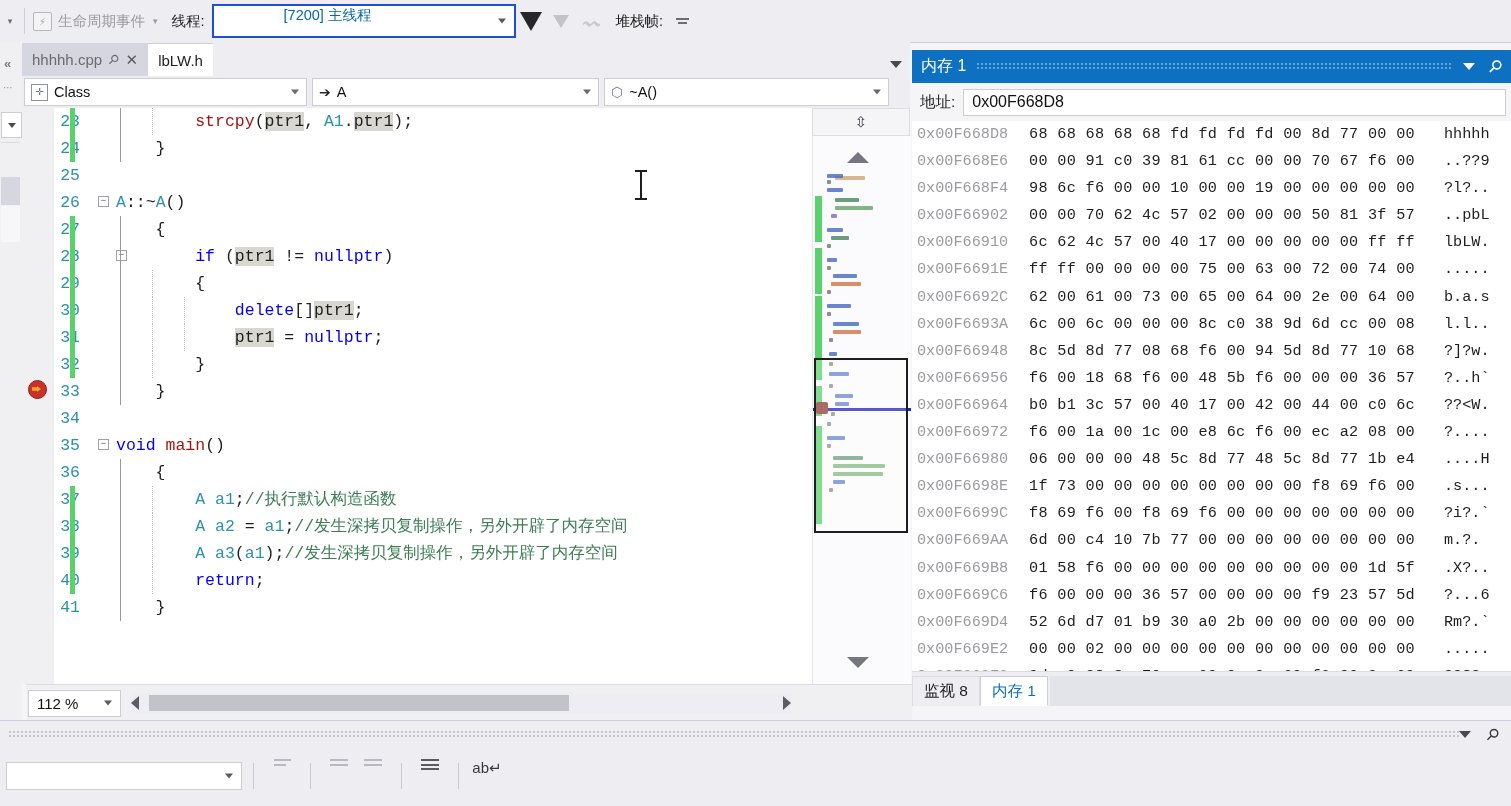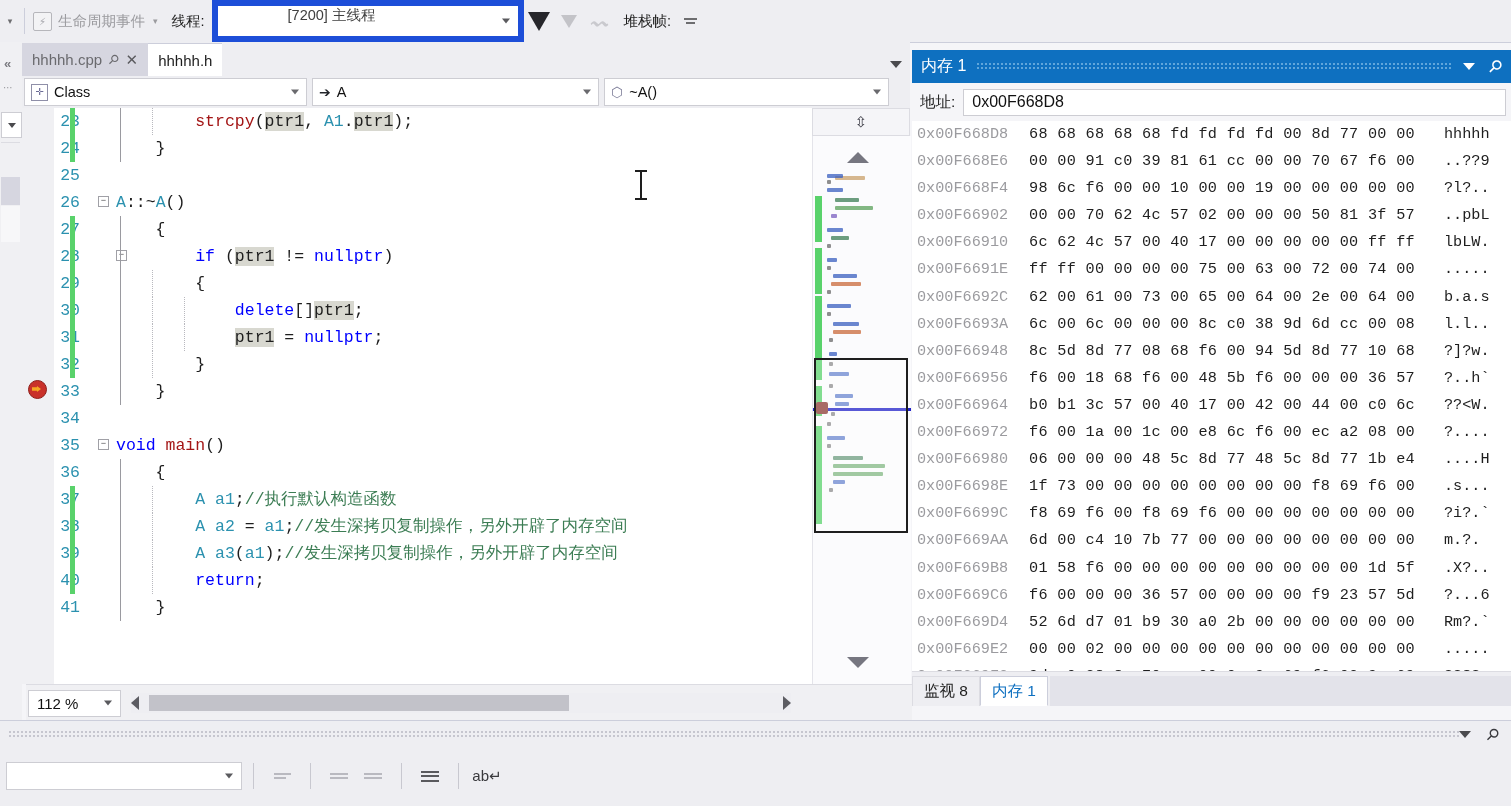--- a/index.html
+++ b/index.html
@@ -28,23 +28,23 @@
   }
   .lc-icon{
     width:17px;height:17px;border:1px solid #b6b6bb;border-radius:2px;
     display:flex;align-items:center;justify-content:center;
     color:#a9a9ae;font-size:10px;background:#f3f3f5;
   }
   .lc-label{font-size:14.5px;color:#9b9b9f;}
   .mini-caret{color:#9b9b9f;font-size:9px;margin-left:2px;}
   .tb-label{font-size:14.5px;color:#1e1e1e;margin:0 7px 0 10px;white-space:nowrap;}
   .combo{
-    height:30px;background:#fff;border:6px solid #1d4ed8;
+    height:30px;background:#fff;border:2px solid #1d4ed8;
     display:flex;align-items:center;position:relative;
-    font-size:14.5px;color:#404040;
+    font-size:14.5px;color:#0369a1;
   }
   .combo .txt{padding-left:8px;white-space:nowrap;overflow:hidden;}
   .combo .dd{
     position:absolute;right:8px;top:50%;transform:translateY(-50%);
     width:0;height:0;border-left:4px solid transparent;border-right:4px solid transparent;
     border-top:5px solid #5a5a5e;
   }
   #thread-combo{width:300px;}
   #frame-combo{width:360px;}
   .icon-btn{
@@ -305,21 +305,21 @@
     display:flex;align-items:center;
   }
   .bt-combo{
     width:236px;height:28px;margin-left:6px;background:#fff;border:1px solid #cdcdd3;
     position:relative;box-sizing:border-box;
   }
   .bt-combo .dd{position:absolute;right:8px;top:50%;transform:translateY(-50%);
     width:0;height:0;border-left:4px solid transparent;border-right:4px solid transparent;
     border-top:5px solid #5a5a5e;}
   .bt-sep{width:1px;height:26px;background:#c8c8d0;margin:0 11px;}
-  .bt-ic{width:34px;height:34px;display:flex;align-items:center;justify-content:center;}
+  .bt-ic{width:34px;height:34px;display:flex;justify-content:center;}
   .ic-lines{display:flex;flex-direction:column;gap:2.5px;}
   .ic-lines i{display:block;height:2px;background:#5a5a5e;}
   .dim i{background:#b9b9c0;}
 </style>
 </head>
 <body>
 
 <div class="app">
 
   <div class="toolbar">
@@ -362,21 +362,21 @@
 
   <div class="editor">
 
     <div class="tabstrip">
       <div class="tab inactive">
         <span>hhhhh.cpp</span>
         <span class="pin">⚲</span>
         <span class="x">✕</span>
       </div>
       <div class="tab active">
-        <span>hhhhh.h</span>
+        <span>lbLW.h</span>
       </div>
       <span class="strip-dd"></span>
     </div>
 
     <div class="navbar">
       <div class="navcombo" id="nav-class">
         <span class="gl">
             <span class="ic-class">✛</span>
           </span>
         <span>Class</span>

